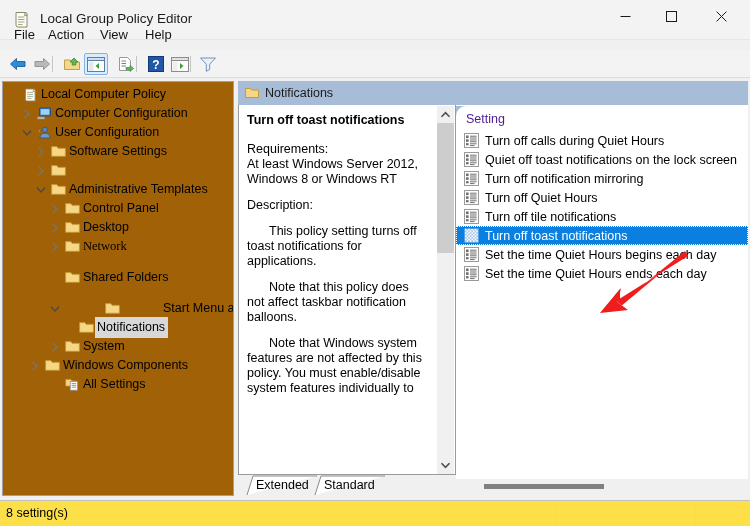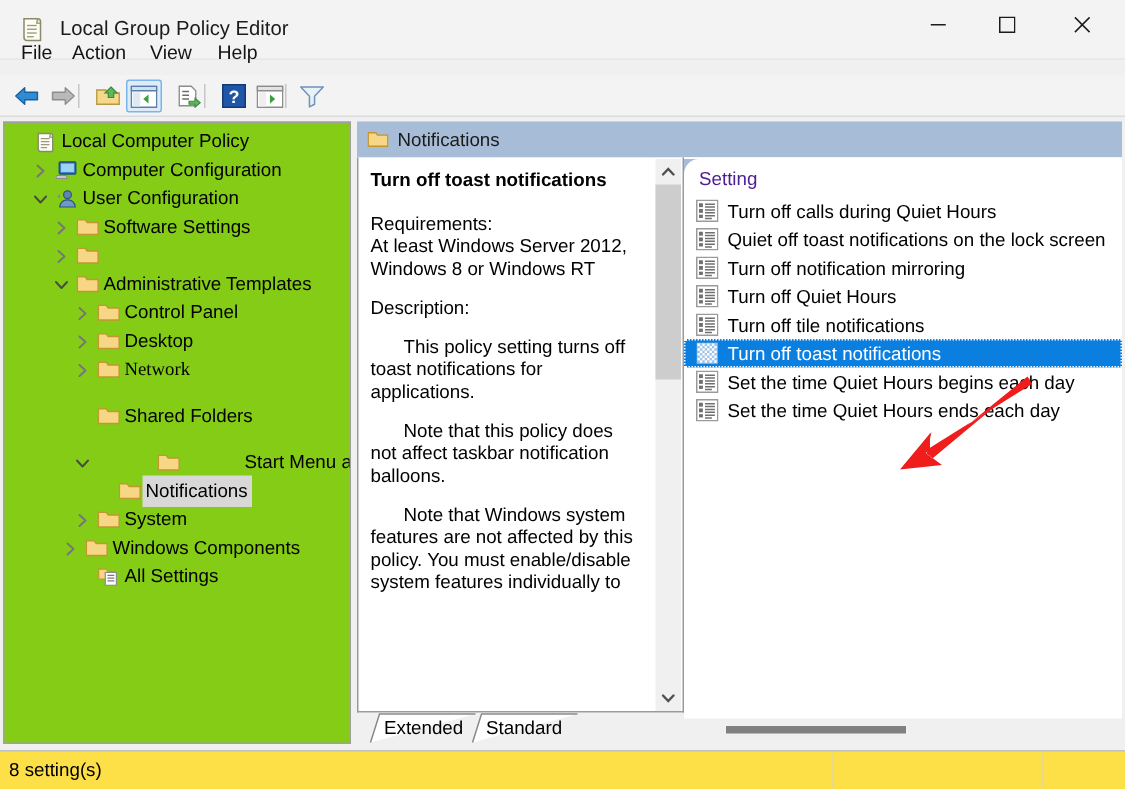--- a/index.html
+++ b/index.html
@@ -74,21 +74,21 @@
 
   
   .content {
     position: absolute; left: 0; top: 79px; width: 750px; height: 421px;
     background: #f0f0f0;
   }
 
   
   .tree-pane {
     position: absolute; left: 2px; top: 2px; width: 232px; height: 415px;
-    background: #84cc16;
+    background: #a16207;
     border: 1px solid #a0a0a0;
     overflow: hidden;
   }
   .tree-row {
     position: relative; height: 19px; line-height: 19px;
     font-size: 12.5px; color: #000; white-space: nowrap; cursor: default;
     display: flex; align-items: center;
   }
   .tree-row.selected .tr-label { background: #d8d8d8; }
   .tr-chev {
@@ -477,21 +477,21 @@
               <path d="M2 1.3 L6 5 L2 8.7" fill="none" stroke="#767676" stroke-width="1.3" stroke-linecap="round" stroke-linejoin="round"></path>
             </svg>
           </span>
           <span class="tr-ico">
             <svg width="15" height="13" viewBox="0 0 15 13">
               <path d="M0.6 1.6 h5.2 l1.3 1.7 h7.3 v8 h-13.8 z" fill="#f7d785" stroke="#c2972f" stroke-width="0.9"></path>
             </svg>
           </span>
           <span class="tr-label">System</span>
         </div>
-        <div class="tree-row" style="padding-left: 36px; margin-top: 0px;">
+        <div class="tree-row" style="padding-left: 24px; margin-top: 0px;">
           <span class="tr-chev">
             <svg width="8" height="10" viewBox="0 0 8 10">
               <path d="M2 1.3 L6 5 L2 8.7" fill="none" stroke="#767676" stroke-width="1.3" stroke-linecap="round" stroke-linejoin="round"></path>
             </svg>
           </span>
           <span class="tr-ico">
             <svg width="15" height="13" viewBox="0 0 15 13">
               <path d="M0.6 1.6 h5.2 l1.3 1.7 h7.3 v8 h-13.8 z" fill="#f7d785" stroke="#c2972f" stroke-width="0.9"></path>
             </svg>
           </span>

